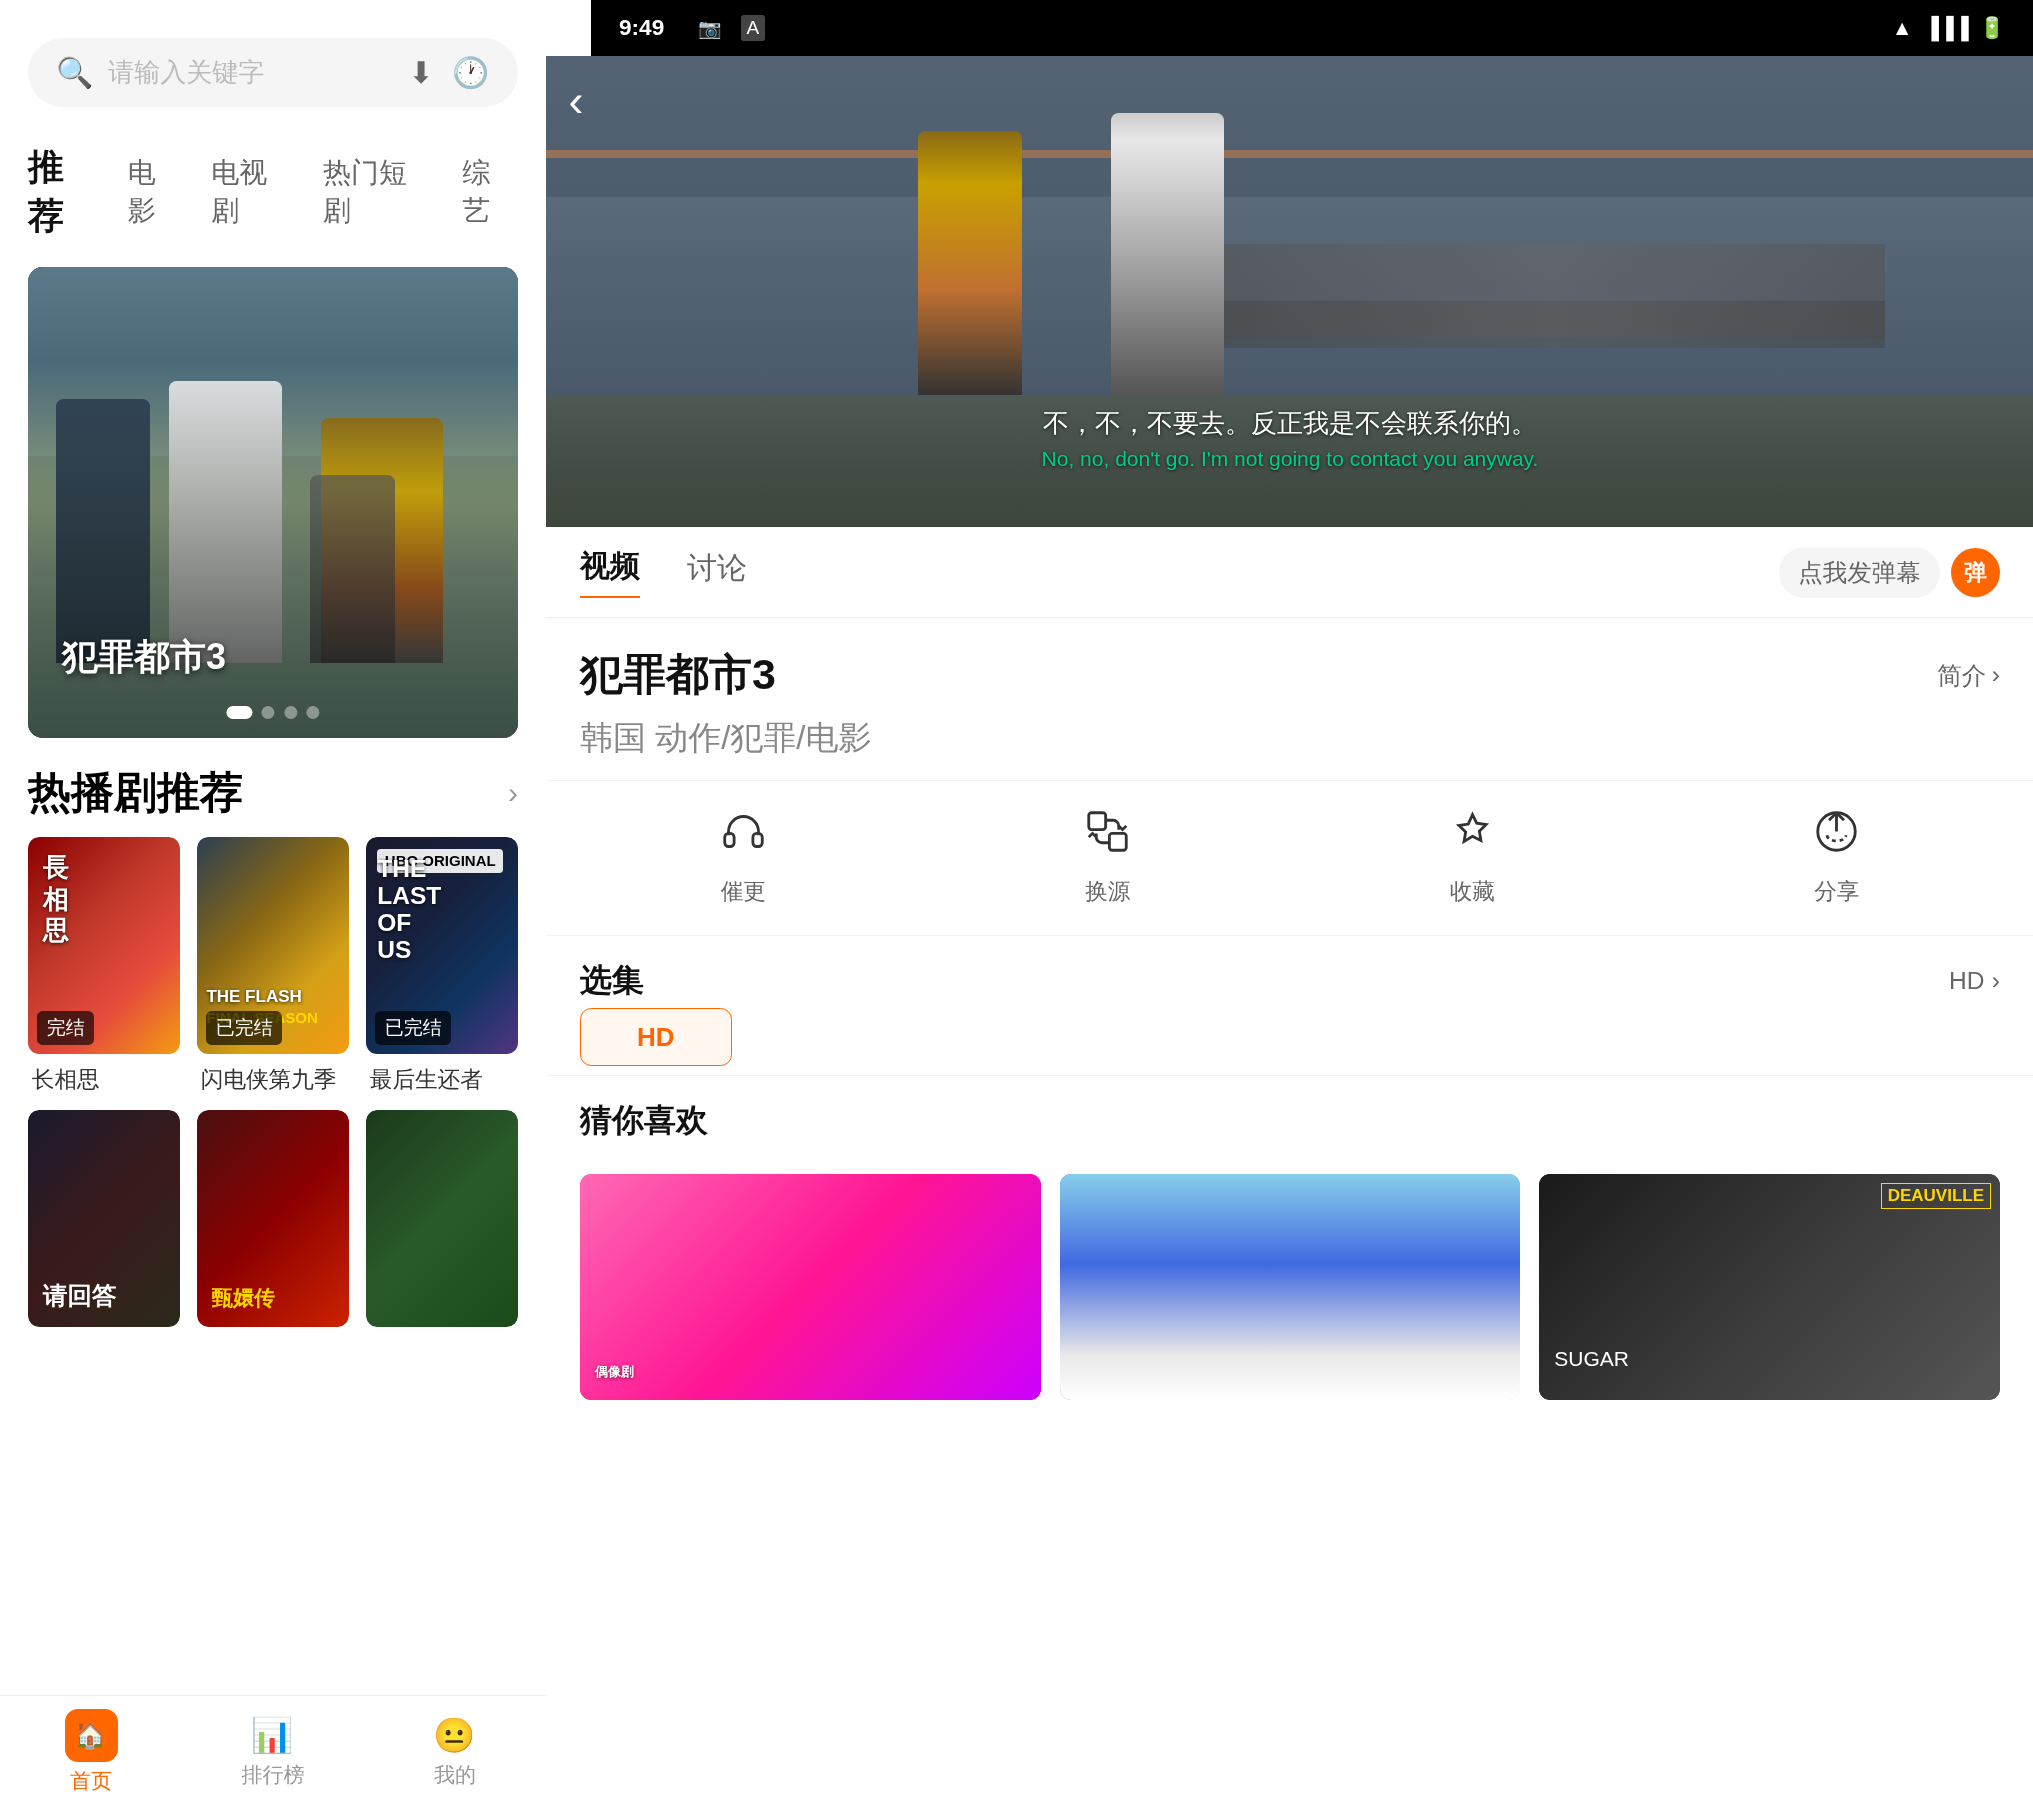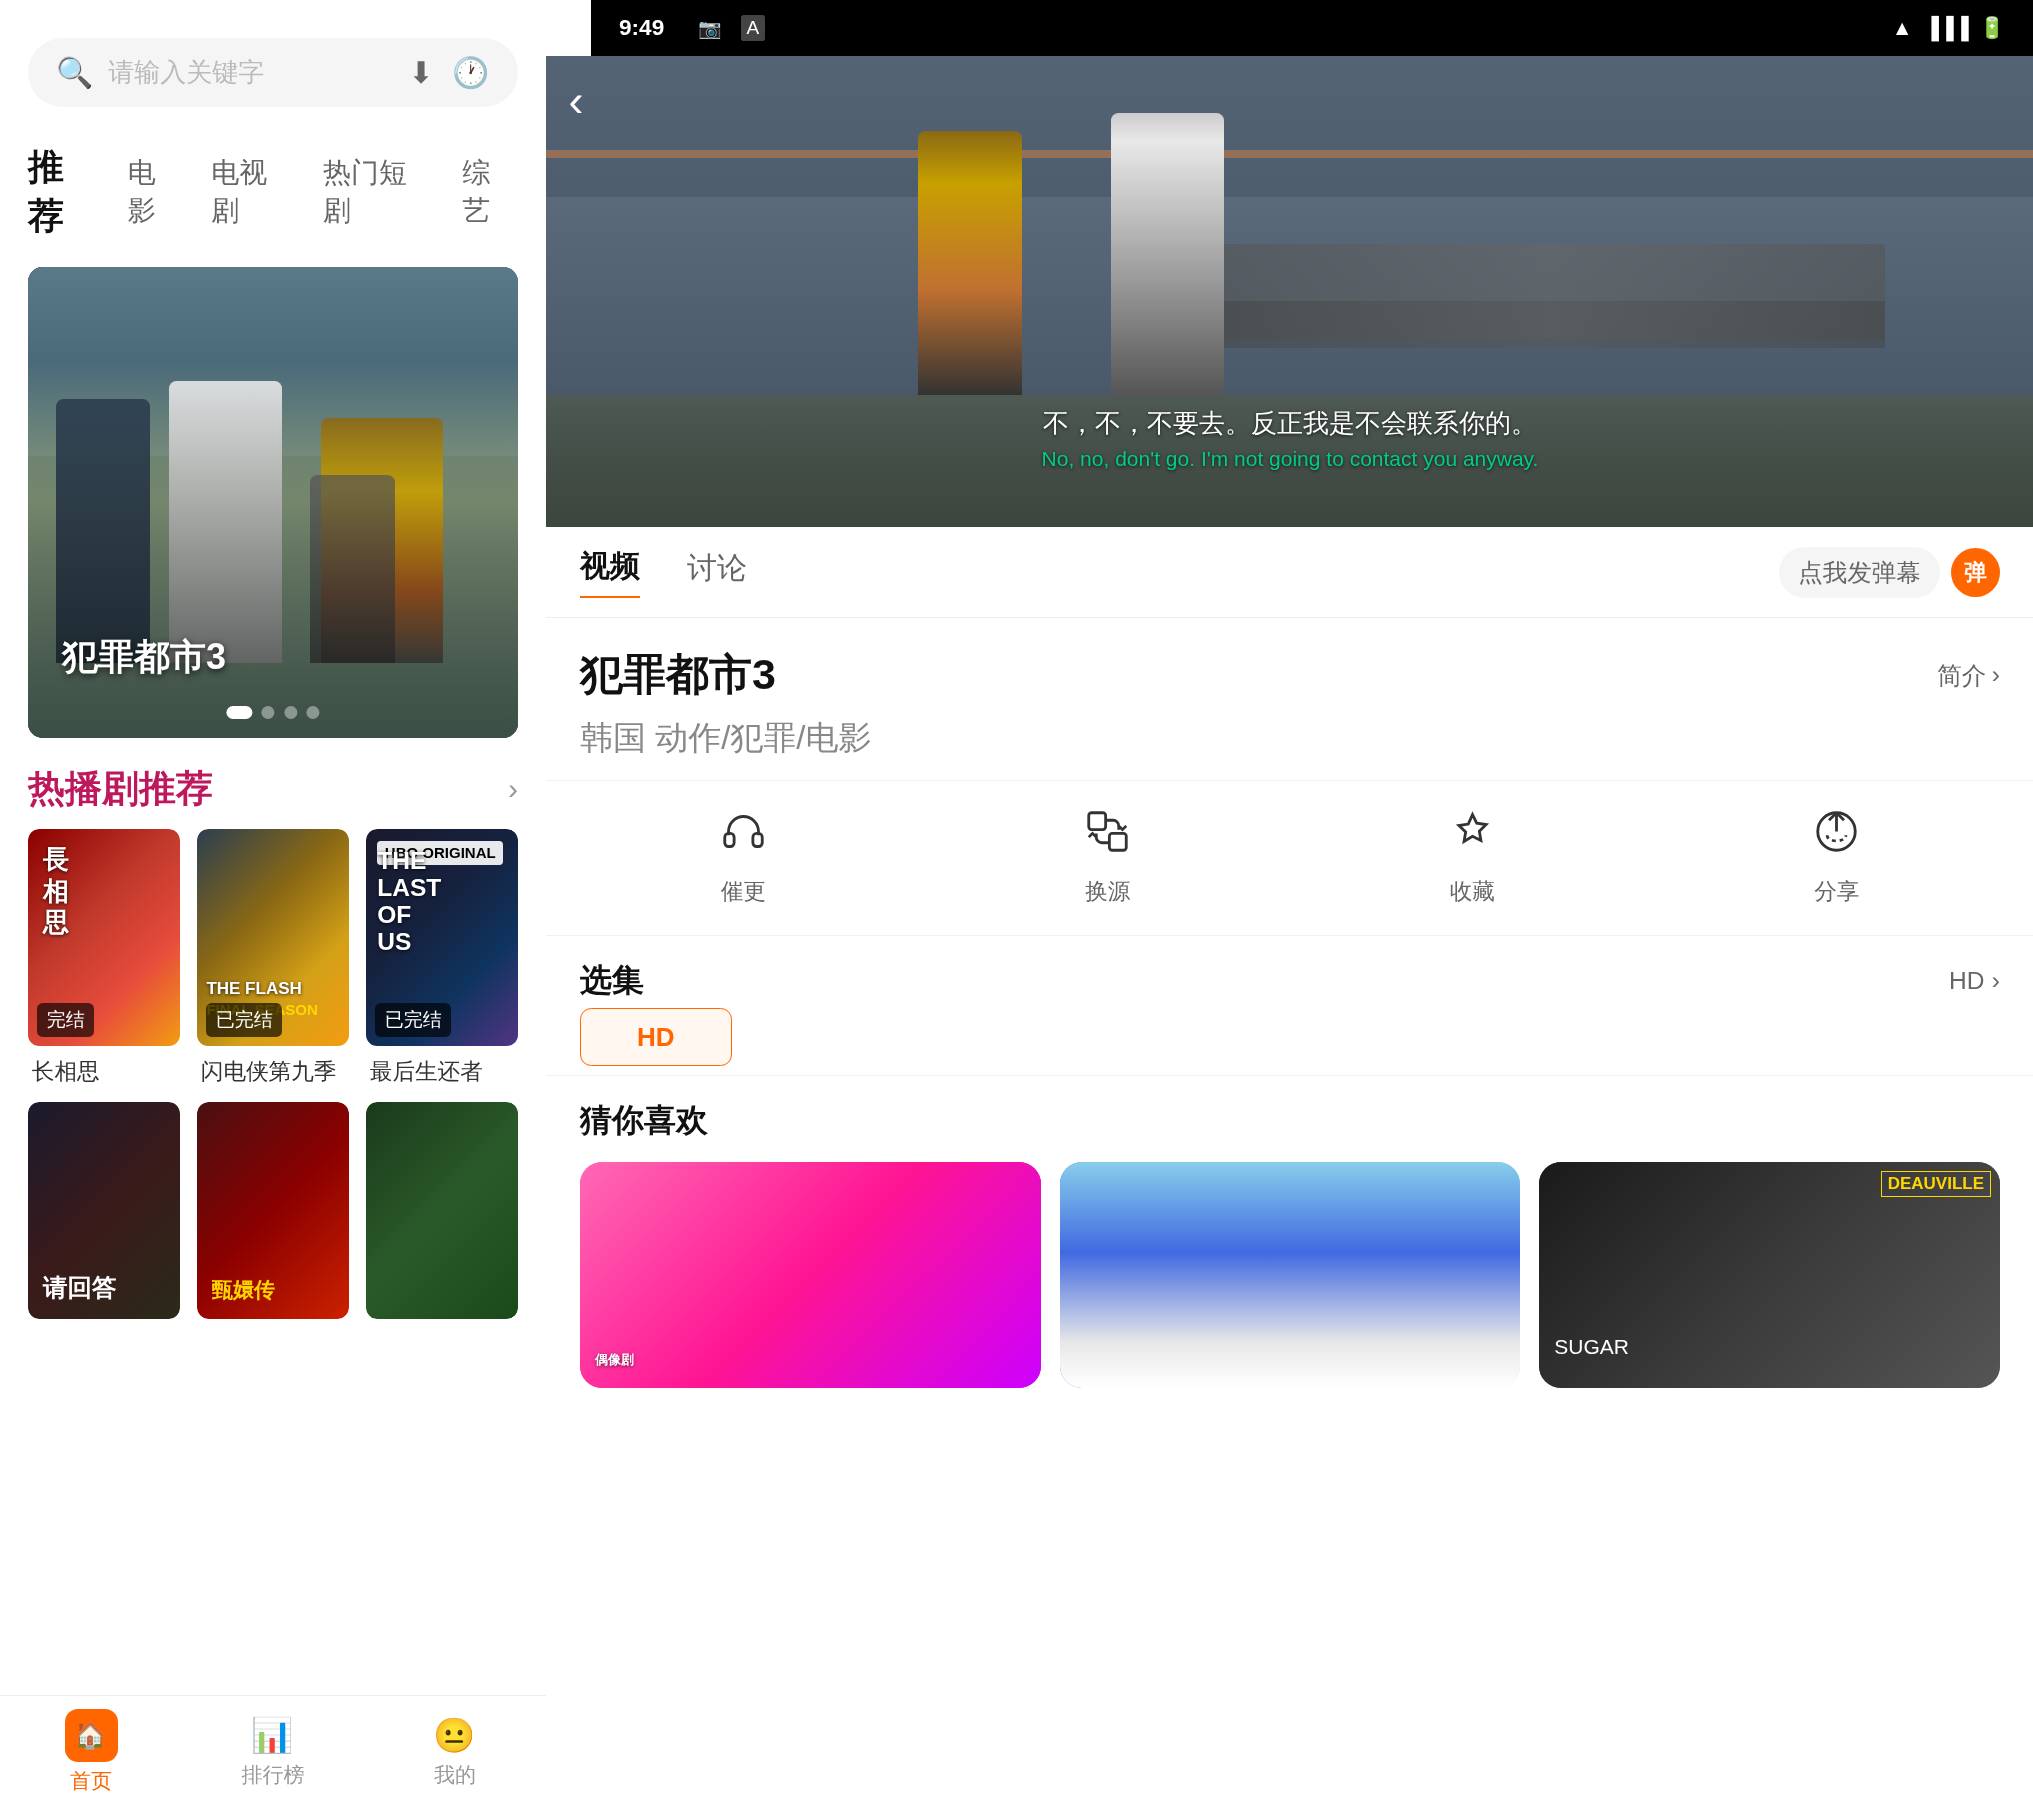--- a/index.html
+++ b/index.html
@@ -114,23 +114,23 @@
       border-radius: 6.6px;
     }
 
     .section-header {
       display: flex;
       align-items: center;
       justify-content: space-between;
       padding: 26px 28px 15px;
     }
     .section-title {
-      font-size: 37px;
-      font-weight: 700;
-      color: #be185d;
+      font-size: 43px;
+      font-weight: 700;
+      color: #000000;
     }
     .section-more {
       color: #999;
       font-size: 30px;
     }
 
     .drama-list {
       display: flex;
       gap: 17px;
       padding: 0 28px;
@@ -425,22 +425,23 @@
       font-weight: 700;
       color: #111;
       margin-bottom: 19px;
     }
     .rec-cards {
       display: flex;
       gap: 19px;
     }
     .rec-card {
       flex: 1;
-      border-radius: 22px;
-      overflow: hidden;
+      border-radius: 9px;
+      overflow: hidden;
+      margin-top: 12px;
     }
     .rec-card-img {
       width: 100%;
       height: 226px;
       border-radius: 11.3px;
       overflow: hidden;
     }
     .rec-img-1 {
       background: linear-gradient(135deg, #ff69b4 0%, #ff1493 40%, #cc00cc 100%);
     }

